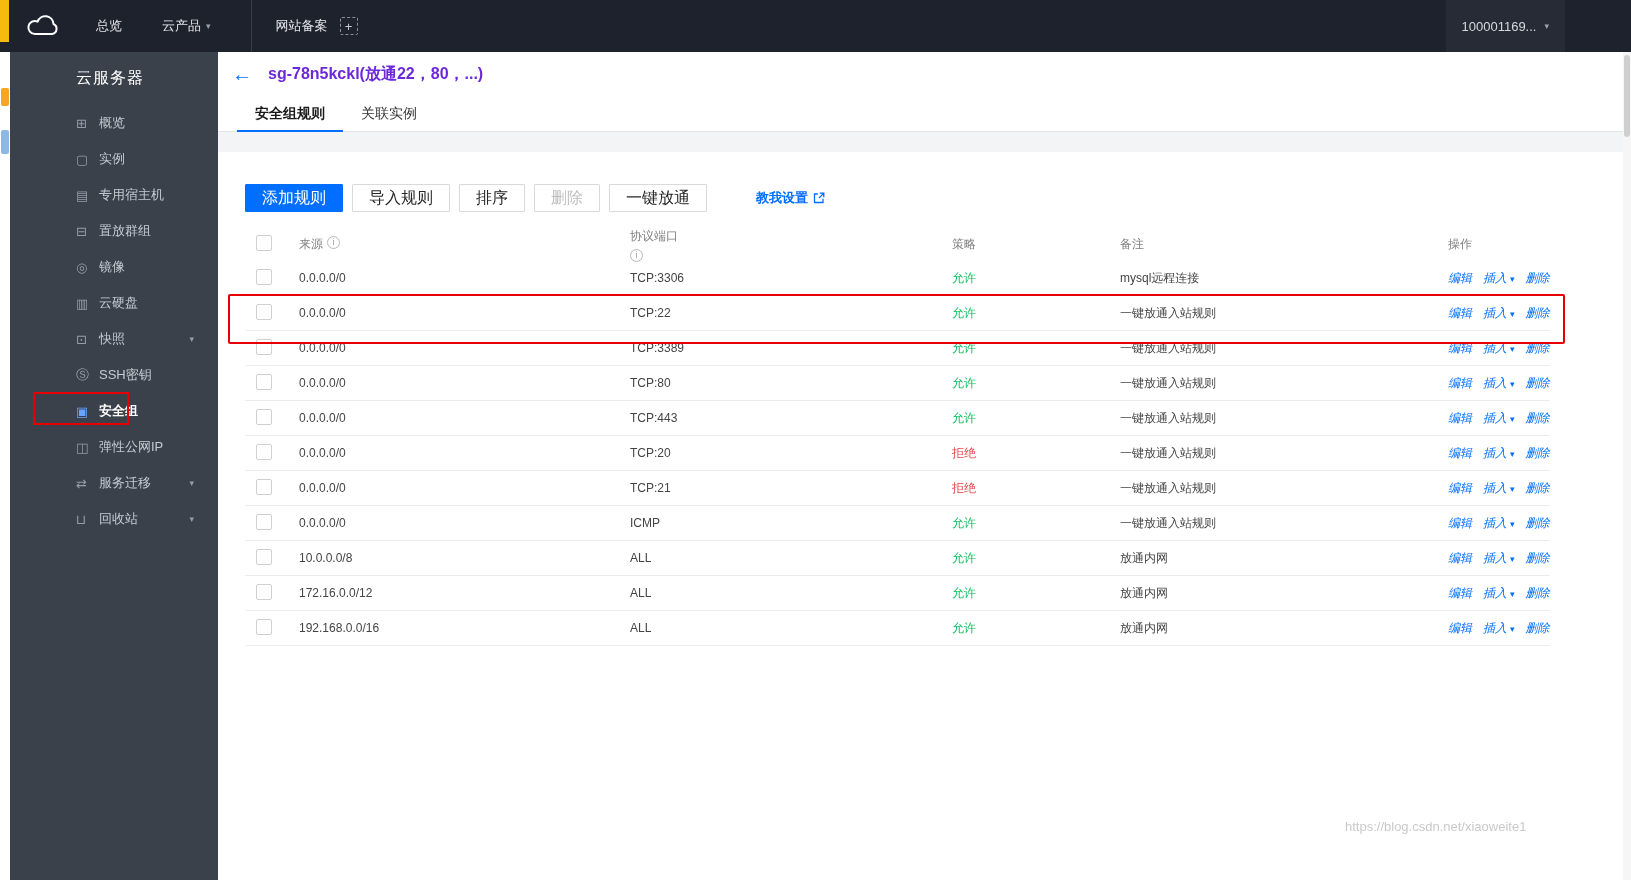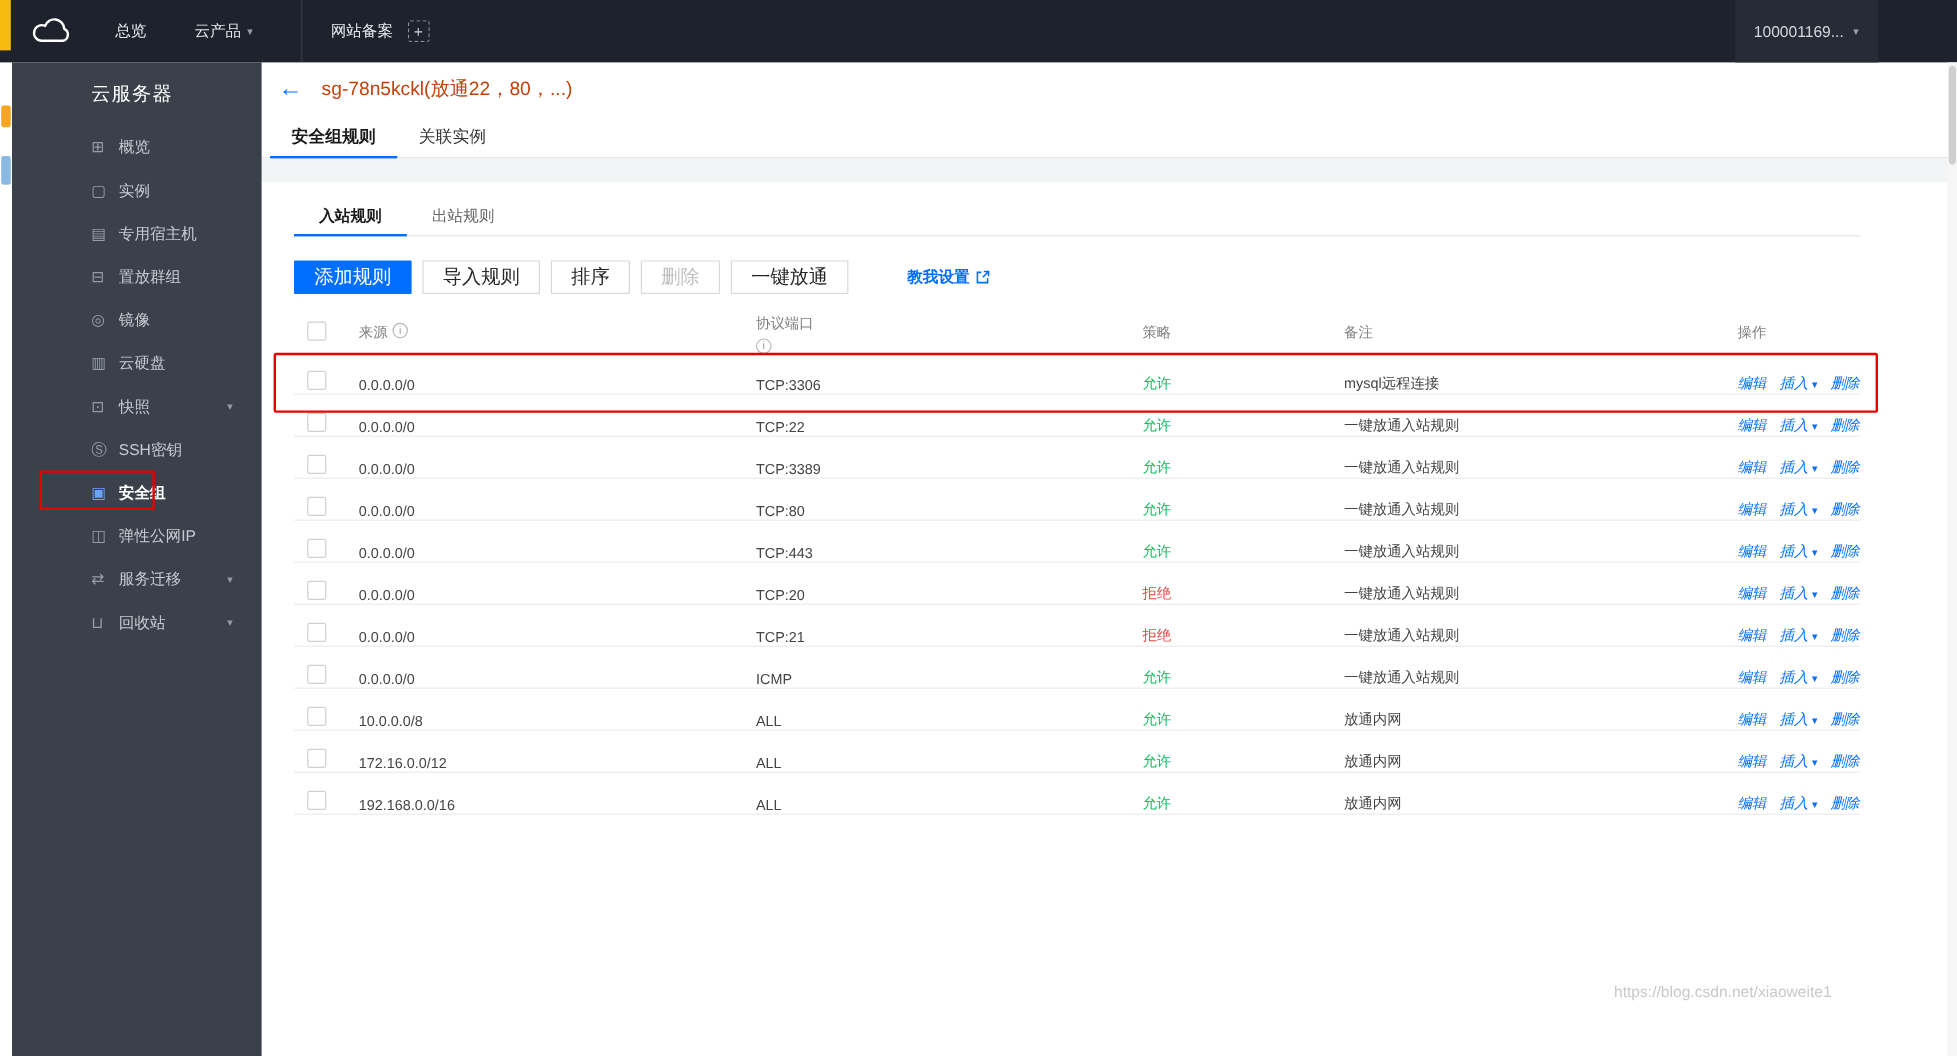--- a/index.html
+++ b/index.html
@@ -50,23 +50,23 @@
   }
   .sb-icon { width:23px; font-size:13px; color:#979da8; flex:0 0 23px; }
   .sb-item.active { color:#ffffff; font-weight:bold; }
   .sb-item.active .sb-icon { color:#6aa2ff; }
   .sb-caret { margin-left:auto; margin-right:24px; font-size:9px; color:#979da8; }
 
   
   .main { position:absolute; left:218px; top:52px; width:1413px; height:828px; background:#fff; }
   .page-head { display:flex; align-items:center; height:44px; padding-left:14px; }
   .back { color:#006eff; font-size:20px; width:26px; cursor:pointer; line-height:1; }
-  .page-title { margin-left:10px; font-size:16px; font-weight:normal; color:#c2410c; }
-
-  .page-tabs { display:flex; padding-left:7px; border-bottom:1px solid #e5e5e5; height:36px; }
+  .page-title { margin-left:10px; font-size:16px; font-weight:bold; color:#6d28d9; }
+
+  .page-tabs { display:flex; padding-left:19px; border-bottom:1px solid #e5e5e5; height:36px; }
   .ptab { height:36px; line-height:34px; padding:0 18px; font-size:14px; color:#333; cursor:pointer; }
   .ptab.active { color:#1a1a1a; font-weight:bold; border-bottom:2px solid #006eff; }
 
   .band { height:20px; background:#f3f4f6; }
 
   .card { padding:12px 0 0 27px; }
   .itabs { display:flex; border-bottom:1px solid #e5e5e5; width:1305px; height:33px; }
   .itab { height:33px; line-height:31px; padding:0 21px; font-size:13px; color:#666; cursor:pointer; }
   .itab.active { color:#1a1a1a; font-weight:bold; border-bottom:2px solid #006eff; }
 
@@ -79,21 +79,21 @@
   .btn.primary { background:#006eff; border-color:#006eff; color:#fff; }
   .btn.disabled { color:#bfbfbf; cursor:default; }
   .help {
     margin-left:40px; color:#006eff; font-size:13px; font-weight:bold;
     display:flex; align-items:center; gap:5px; cursor:pointer; text-decoration:none;
   }
 
   
   .tbl { width:1305px; }
   .t-head { display:flex; align-items:center; height:33px; margin-top:16px; color:#808080; }
-  .t-row { display:flex; align-items:flex-end; height:35px; border-bottom:1px solid #ececec; color:#444; }
+  .t-row { display:flex; align-items:center; height:35px; border-bottom:1px solid #ececec; color:#444; }
   .c { flex:0 0 auto; }
   .c1 { width:54px; }
   .c2 { width:331px; }
   .c3 { width:322px;flex-direction:column; }
   .c4 { width:168px; }
   .c5 { width:328px; }
   .c6 { flex:1 1 auto; display:flex; gap:11px; align-items:center; }
   .cb {
     width:16px; height:16px; border:1px solid #d0d0d0; border-radius:2px;
     background:#fff; display:inline-block; margin-left:11px; cursor:pointer;
@@ -224,24 +224,20 @@
 
     <div class="page-tabs">
       <div class="ptab active">安全组规则</div>
       <div class="ptab">关联实例</div>
     </div>
 
     <div class="band"></div>
 
     <div class="card">
 
-      <div class="itabs">
-        <div class="itab active">入站规则</div>
-        <div class="itab">出站规则</div>
-      </div>
 
       <div class="toolbar">
         <button class="btn primary">添加规则</button>
         <button class="btn">导入规则</button>
         <button class="btn">排序</button>
         <button class="btn disabled">删除</button>
         <button class="btn">一键放通</button>
         <a class="help">
           <span>教我设置</span>
           <svg width="12" height="12" viewBox="0 0 12 12" fill="none">

